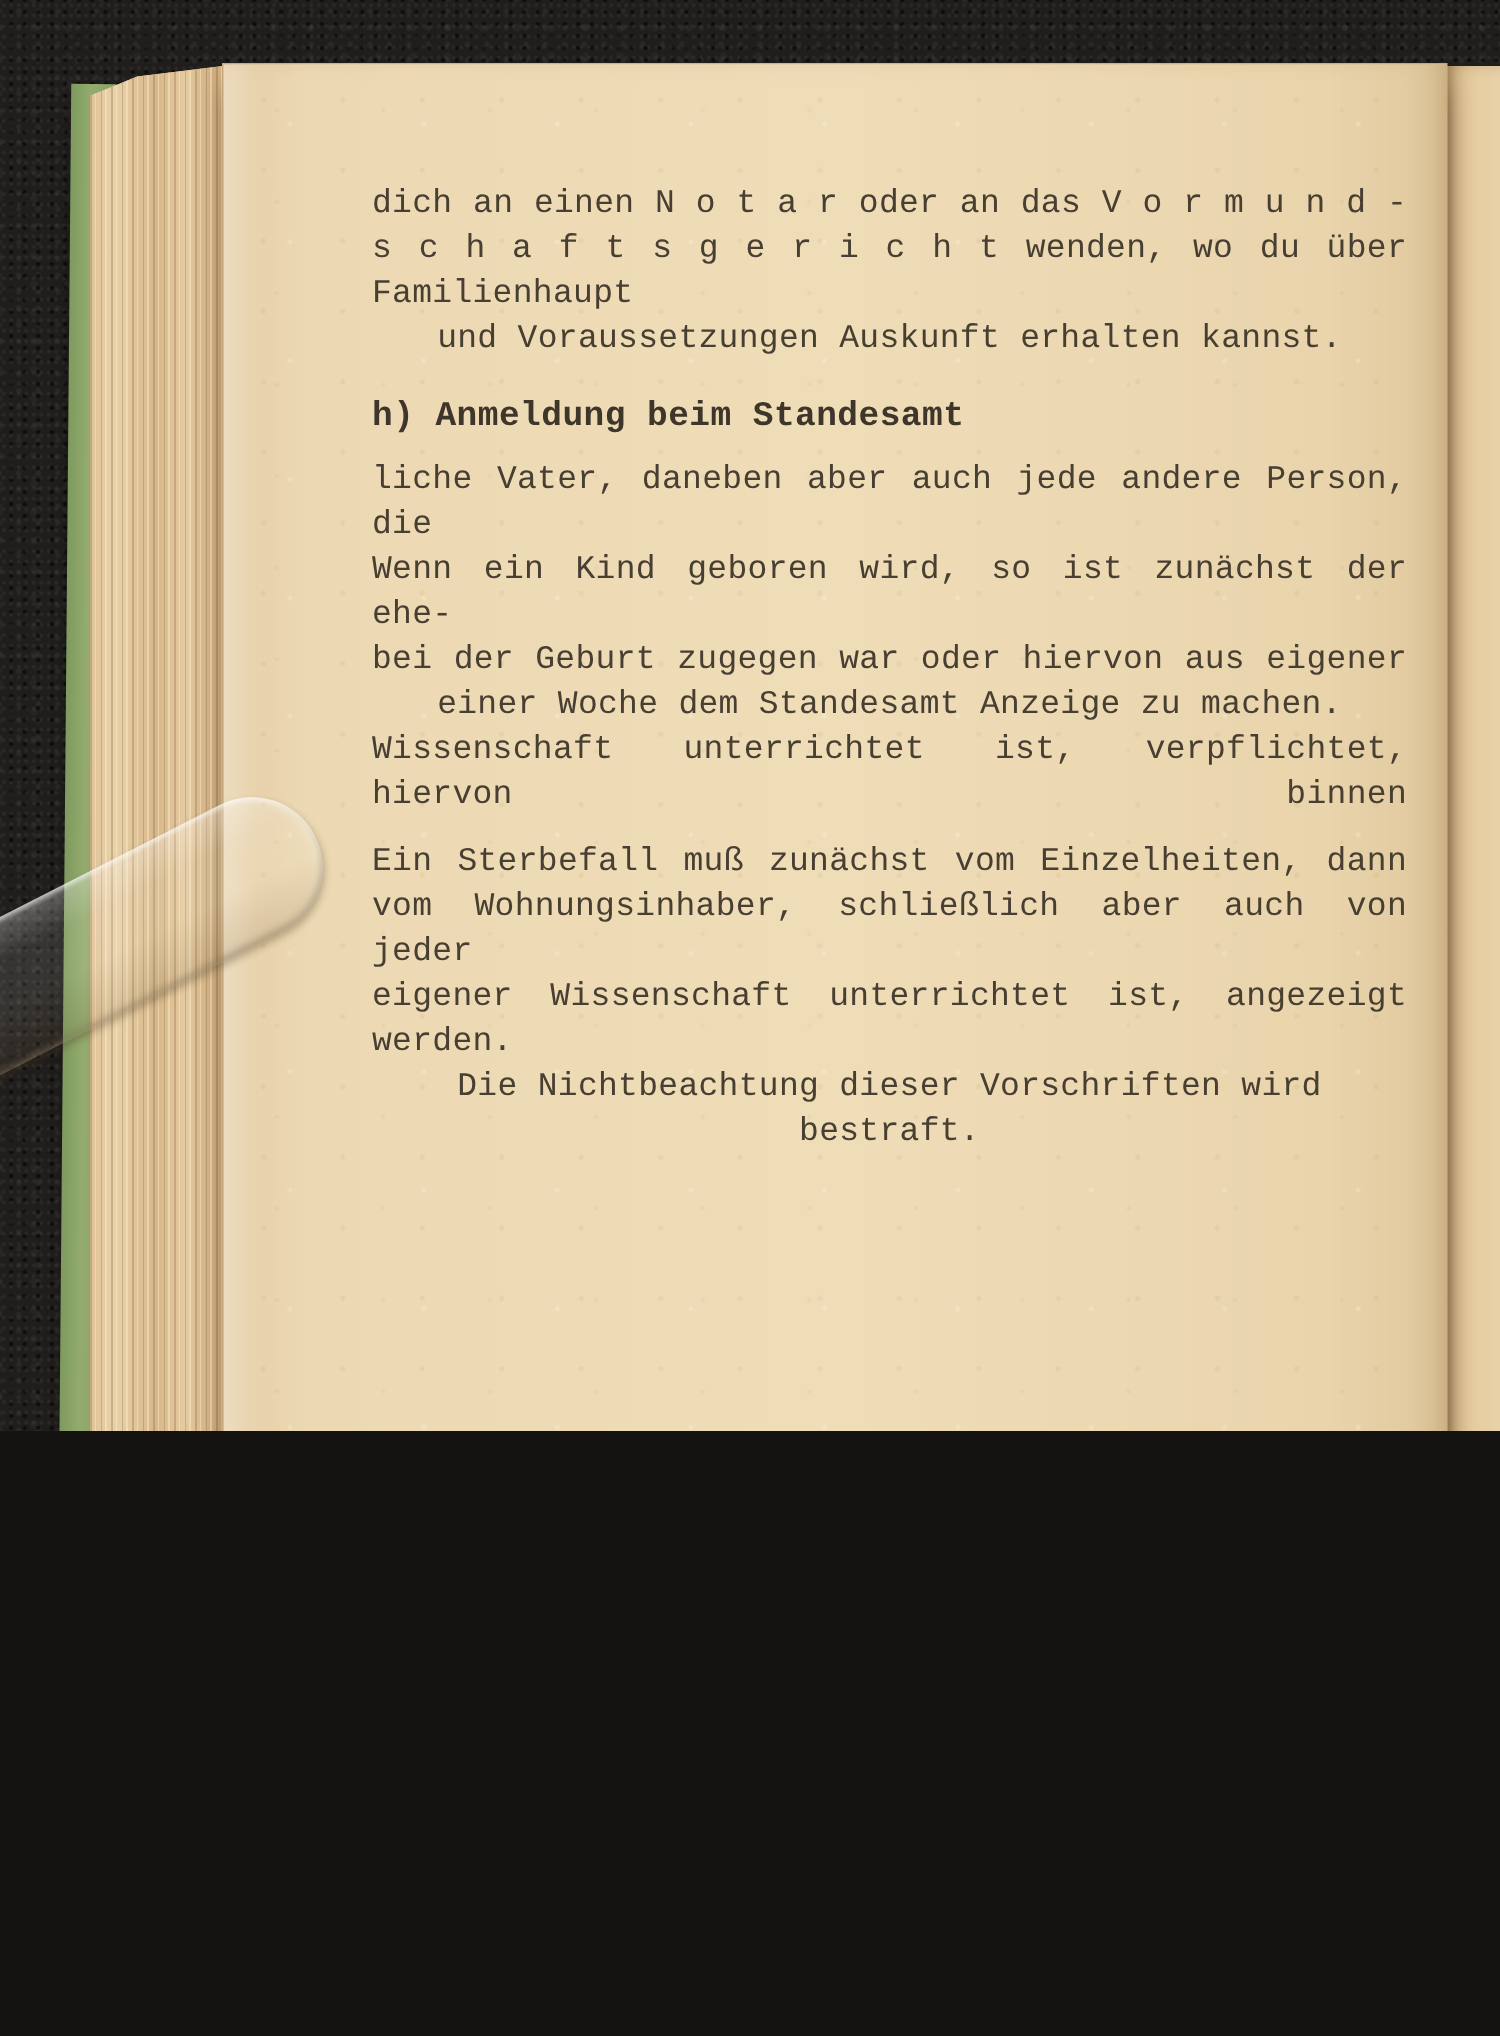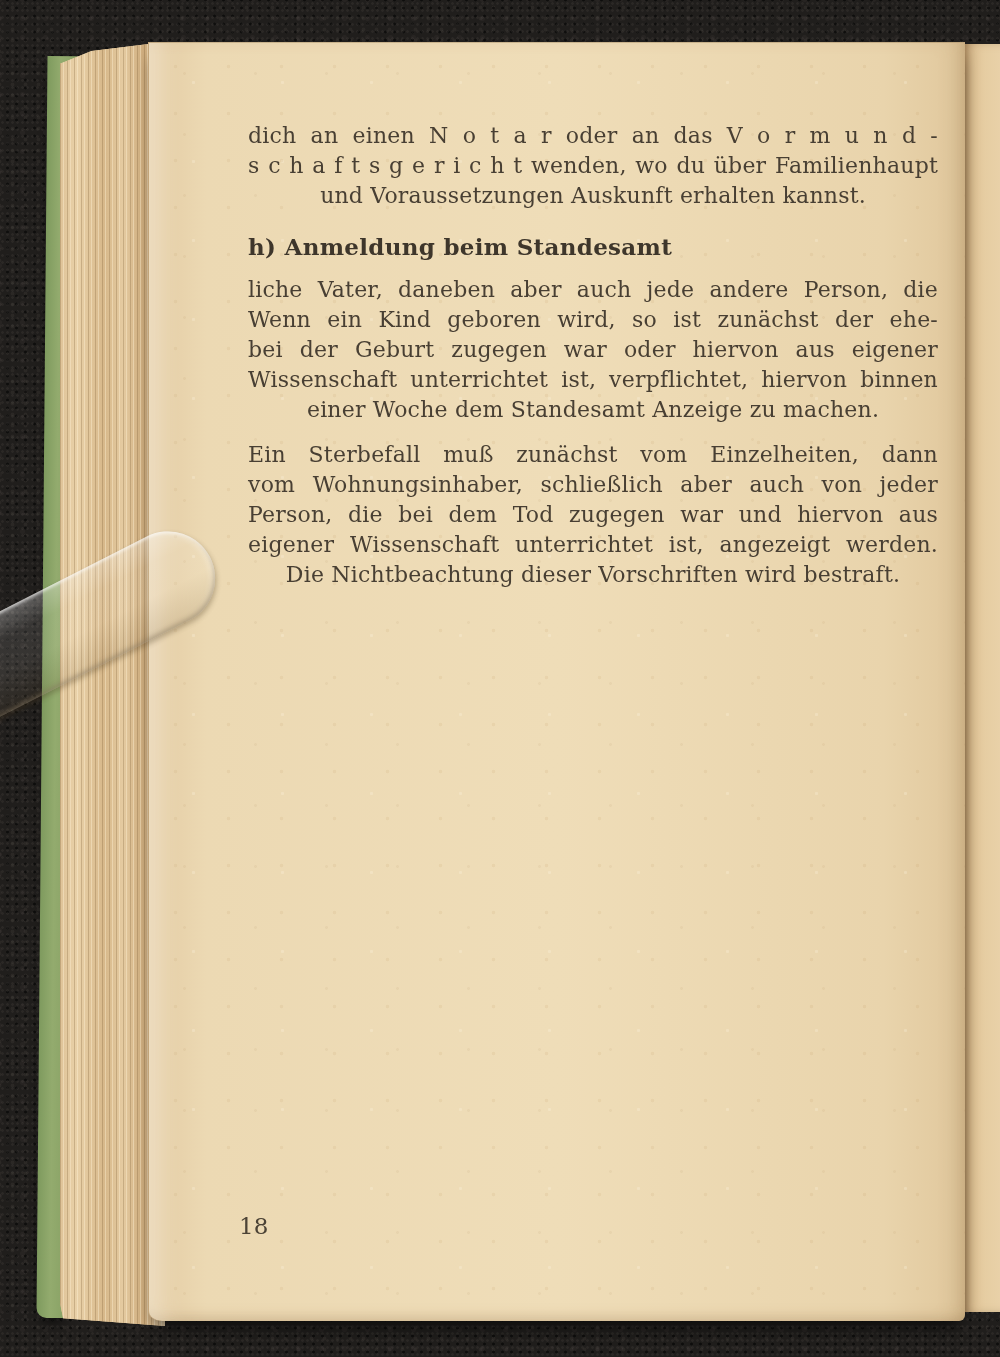--- a/index.html
+++ b/index.html
@@ -4,31 +4,32 @@
 <style>
   html, body {
     margin: 0;
     padding: 0;
     background: #141312;
     font-family: "DejaVu Serif", "Liberation Serif", serif;
   }
   .scene {
     position: relative;
     width: 1000px;
-    height: 1357px;
+    height: 954px;
     overflow: hidden;
     
     background-color: #201e1c;
     background-image:
       radial-gradient(circle, rgba(100,95,88,0.16) 0 1px, transparent 1.6px),
       radial-gradient(circle, rgba(0,0,0,0.55) 0 1px, transparent 1.8px),
       radial-gradient(circle, rgba(135,128,118,0.10) 0 1.4px, transparent 2.3px),
       radial-gradient(circle, rgba(60,56,52,0.25) 0 2px, transparent 3px);
     background-size: 5px 7px, 9px 8px, 13px 11px, 23px 19px;
     background-position: 0 0, 3px 4px, 6px 2px, 11px 9px;
+    font-family: Liberation Mono, monospace;
   }
 
   
   .endpaper {
     position: absolute;
     left: 42px;
     top: 56px;
     width: 30px;
     height: 1262px;
     background: linear-gradient(90deg, #7e9a5e 0%, #93ab6e 45%, #88a164 100%);
@@ -167,29 +168,28 @@
           <div class="line fill">s c h a f t s g e r i c h t wenden, wo du über Familienhaupt</div>
           <div class="line">und Voraussetzungen Auskunft erhalten kannst.</div>
         </div>
 
       <div class="heading">h) Anmeldung beim Standesamt</div>
 
       <div class="para">
           <div class="line fill">liche Vater, daneben aber auch jede andere Person, die</div>
           <div class="line fill">Wenn ein Kind geboren wird, so ist zunächst der ehe-</div>
           <div class="line fill">bei der Geburt zugegen war oder hiervon aus eigener</div>
+          <div class="line">einer Woche dem Standesamt Anzeige zu machen.</div>
           <div class="line fill">Wissenschaft unterrichtet ist, verpflichtet, hiervon binnen</div>
-          <div class="line">einer Woche dem Standesamt Anzeige zu machen.</div>
         </div>
 
 
       <div class="para">
           <div class="line fill">Ein Sterbefall muß zunächst vom Einzelheiten, dann</div>
           <div class="line fill">vom Wohnungsinhaber, schließlich aber auch von jeder</div>
-          <div class="line fill">Person, die bei dem Tod zugegen war und hiervon aus</div>
           <div class="line fill">eigener Wissenschaft unterrichtet ist, angezeigt werden.</div>
           <div class="line">Die Nichtbeachtung dieser Vorschriften wird bestraft.</div>
         </div>
 
     </div>
 
     <div class="pagenum">18</div>
   </div>
 
   <div class="clip"></div>

